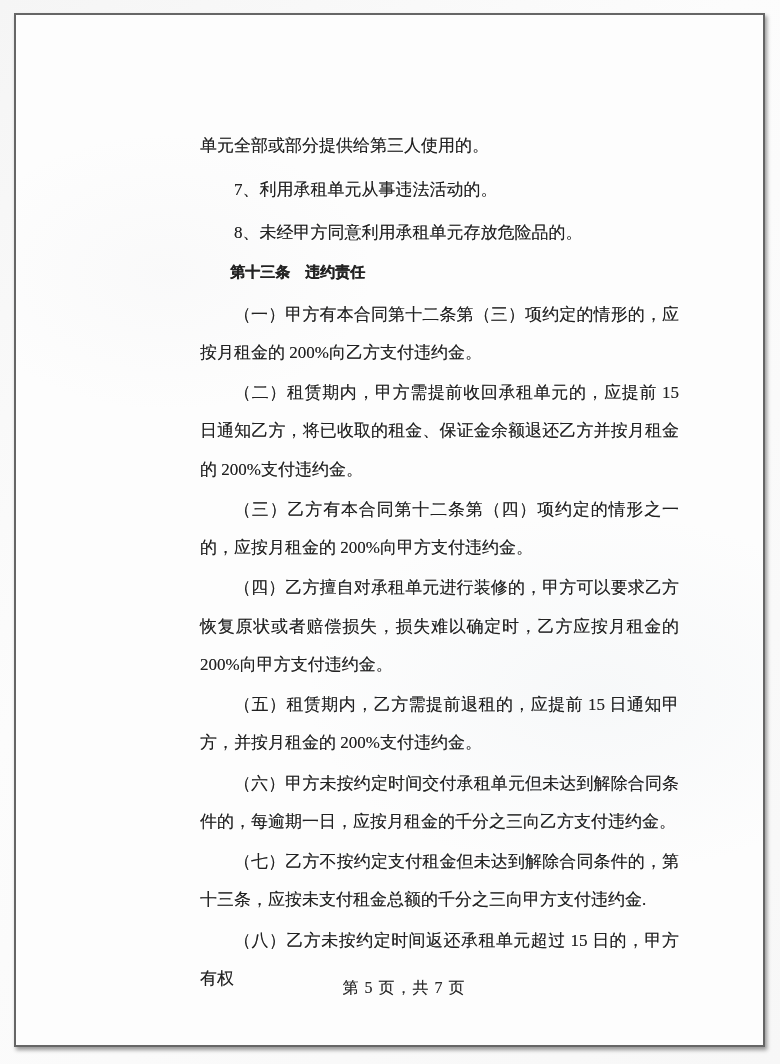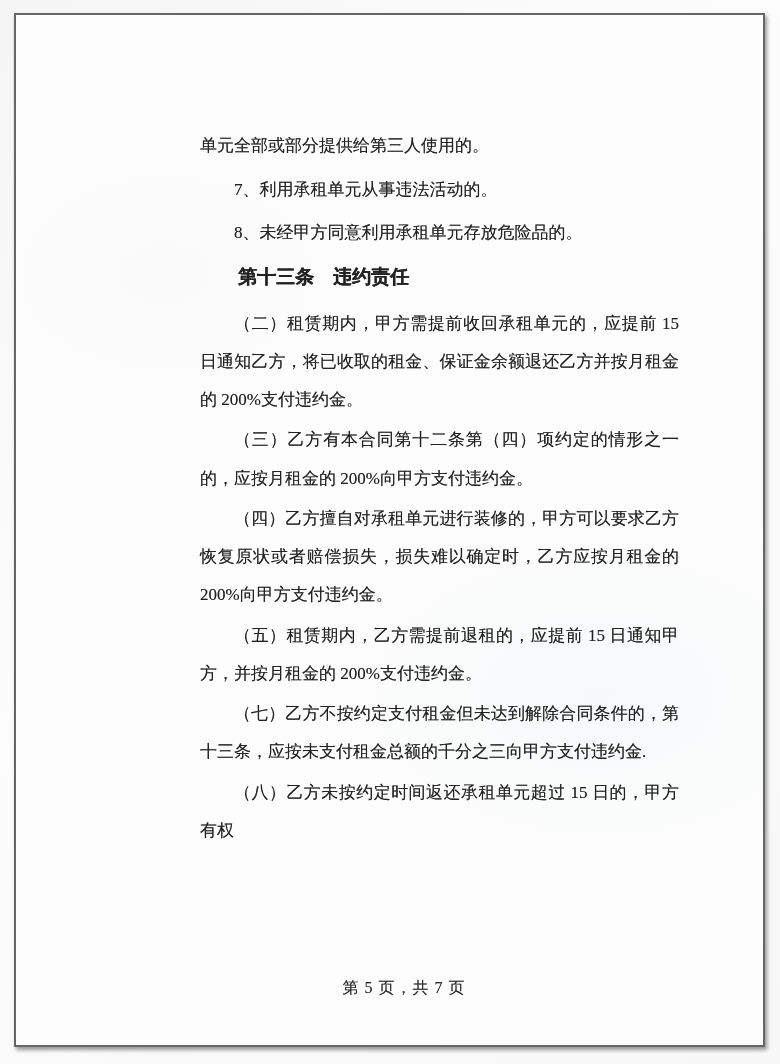--- a/index.html
+++ b/index.html
@@ -38,21 +38,21 @@
   .content p, .content h3 {
     margin: 0 0 2px 0;
     text-indent: 2em;
     font-weight: normal;
   }
   .content .continuation { text-indent: 0; margin-bottom: 6px; }
   .content .item { margin-bottom: 4px; }
   .content .heading {
     font-weight: bold;
     margin: 2px 0 6px 0;
-    font-size: 19px;
+    font-size: 15px;
     text-shadow: 0.4px 0 0 rgba(20,20,20,0.9);
   }
   .footer {
     position: absolute;
     left: 0; right: 0; bottom: 46px;
     text-align: center;
     font-size: 16px;
     color: #2b2b2b;
     letter-spacing: 1px;
     text-shadow: 0 0 0.5px rgba(45,45,45,0.5);
@@ -61,22 +61,24 @@
 </head>
 <body>
 
 <div class="scan-area">
   <div class="page">
     <div class="content">
       <p class="continuation">单元全部或部分提供给第三人使用的。</p>
       <p class="item">7、利用承租单元从事违法活动的。</p>
       <p class="item">8、未经甲方同意利用承租单元存放危险品的。</p>
       <h3 class="heading">第十三条　违约责任</h3>
+      <p>（一）甲方有本合同第十二条第（三）项约定的情形的，应按月租金的 200%向乙方支付违约金。</p>
       <p>（二）租赁期内，甲方需提前收回承租单元的，应提前 15 日通知乙方，将已收取的租金、保证金余额退还乙方并按月租金的 200%支付违约金。</p>
       <p>（三）乙方有本合同第十二条第（四）项约定的情形之一的，应按月租金的 200%向甲方支付违约金。</p>
       <p>（四）乙方擅自对承租单元进行装修的，甲方可以要求乙方恢复原状或者赔偿损失，损失难以确定时，乙方应按月租金的 200%向甲方支付违约金。</p>
       <p>（五）租赁期内，乙方需提前退租的，应提前 15 日通知甲方，并按月租金的 200%支付违约金。</p>
+      <p>（六）甲方未按约定时间交付承租单元但未达到解除合同条件的，每逾期一日，应按月租金的千分之三向乙方支付违约金。</p>
       <p>（七）乙方不按约定支付租金但未达到解除合同条件的，第十三条，应按未支付租金总额的千分之三向甲方支付违约金.</p>
       <p>（八）乙方未按约定时间返还承租单元超过 15 日的，甲方有权</p>
     </div>
     <div class="footer">第 5 页，共 7 页</div>
   </div>
 </div>
 
 </body></html>

